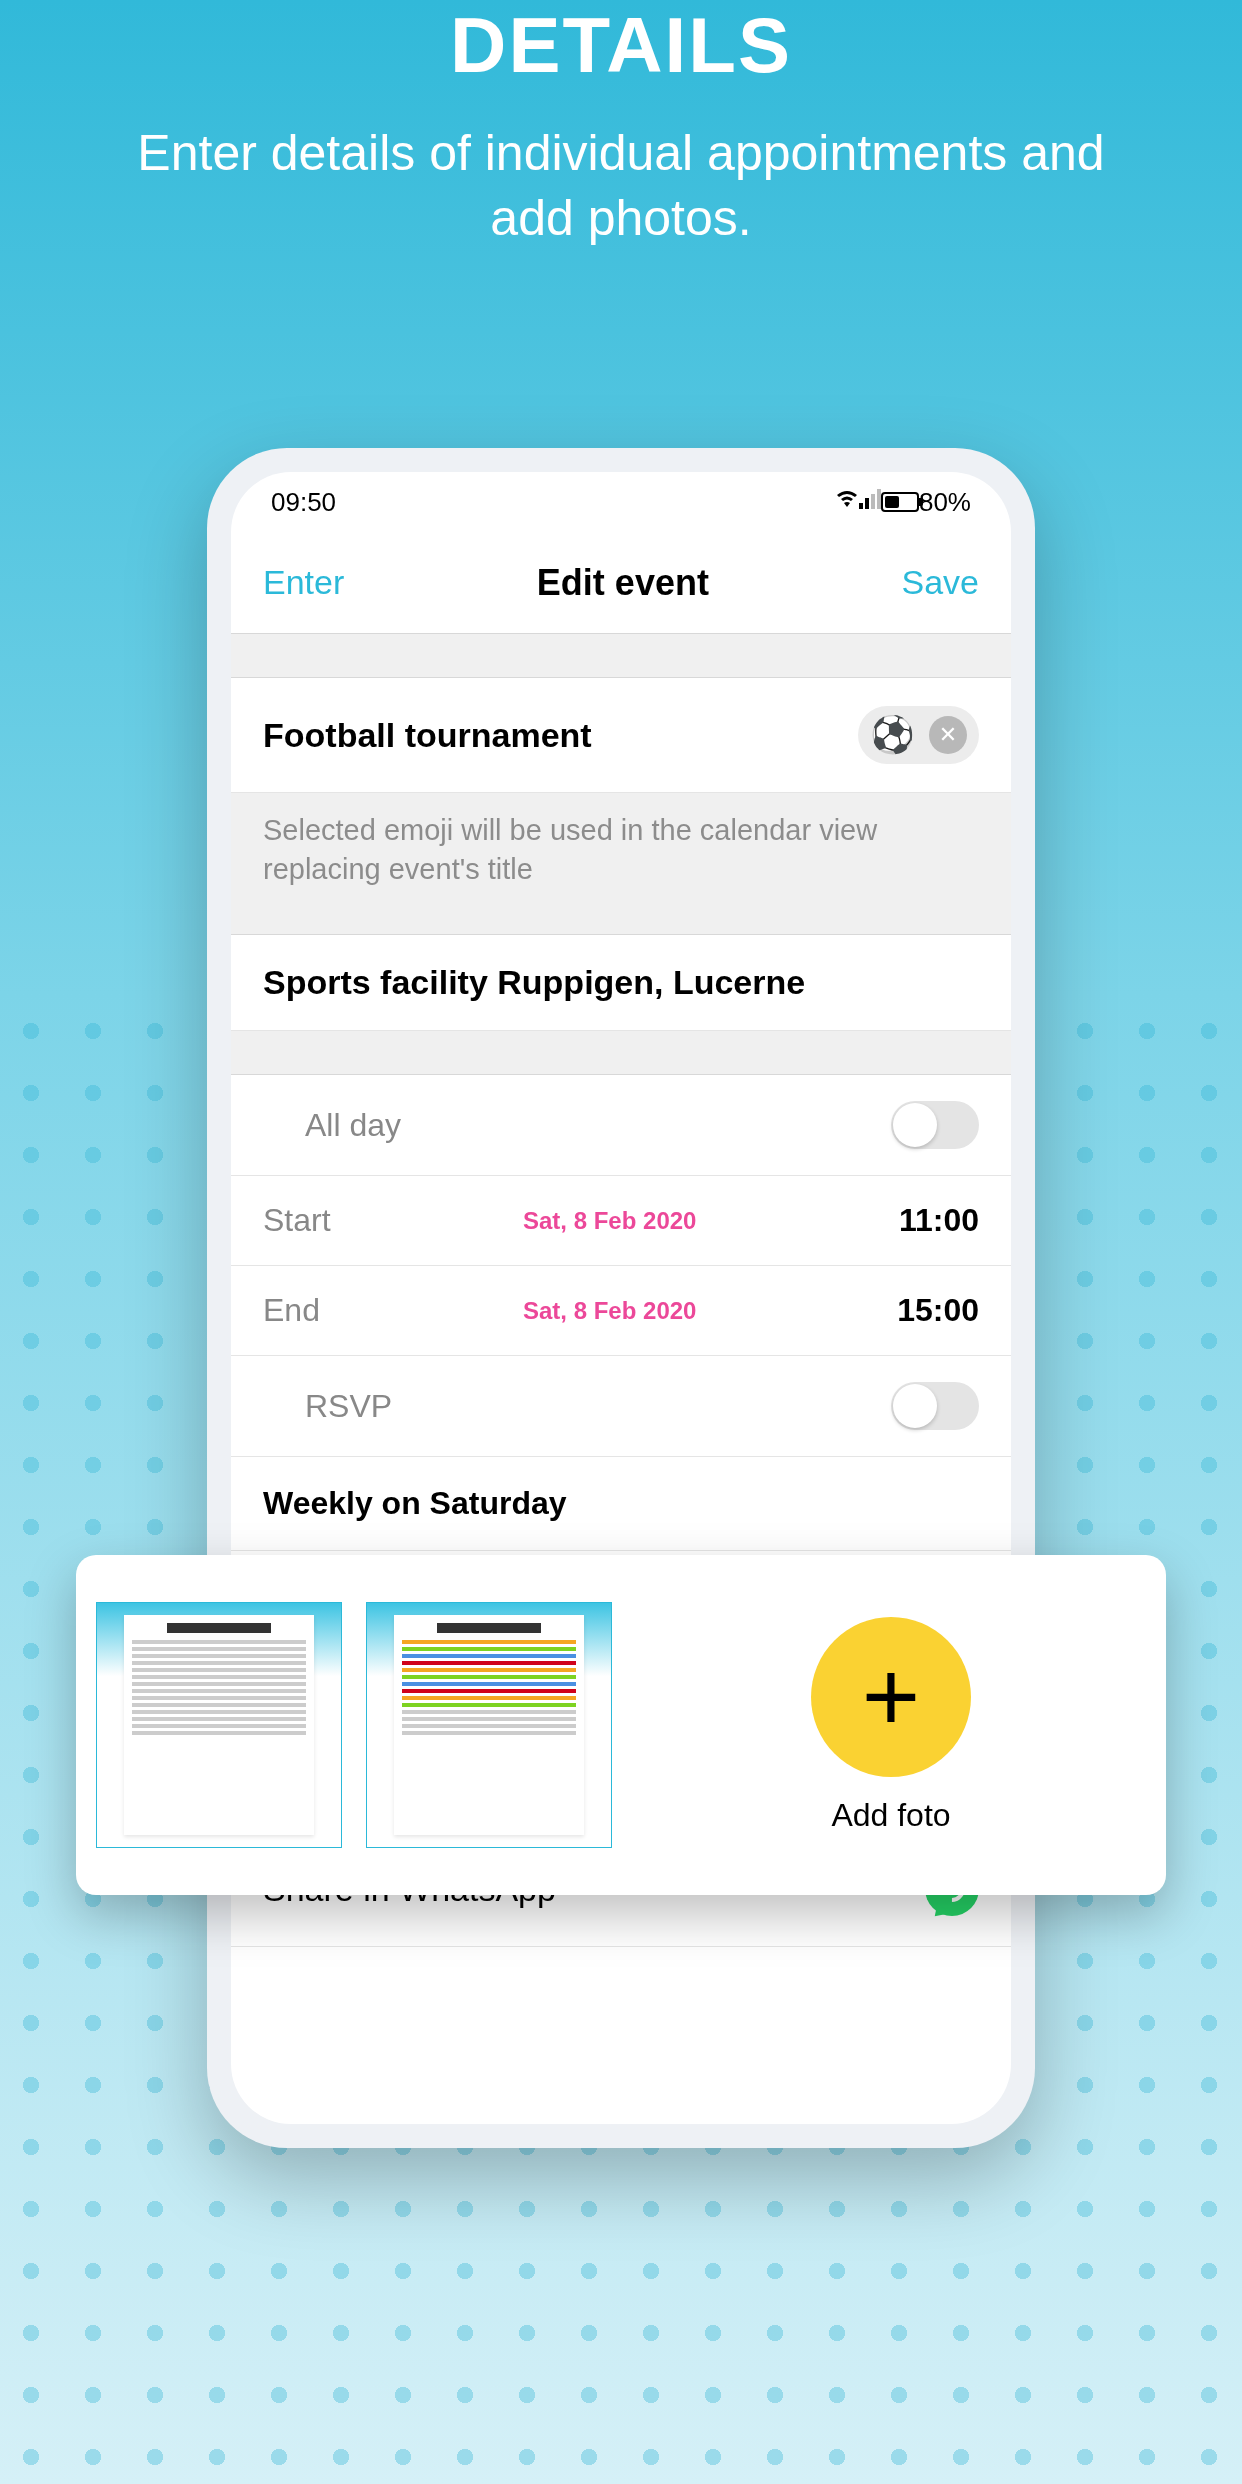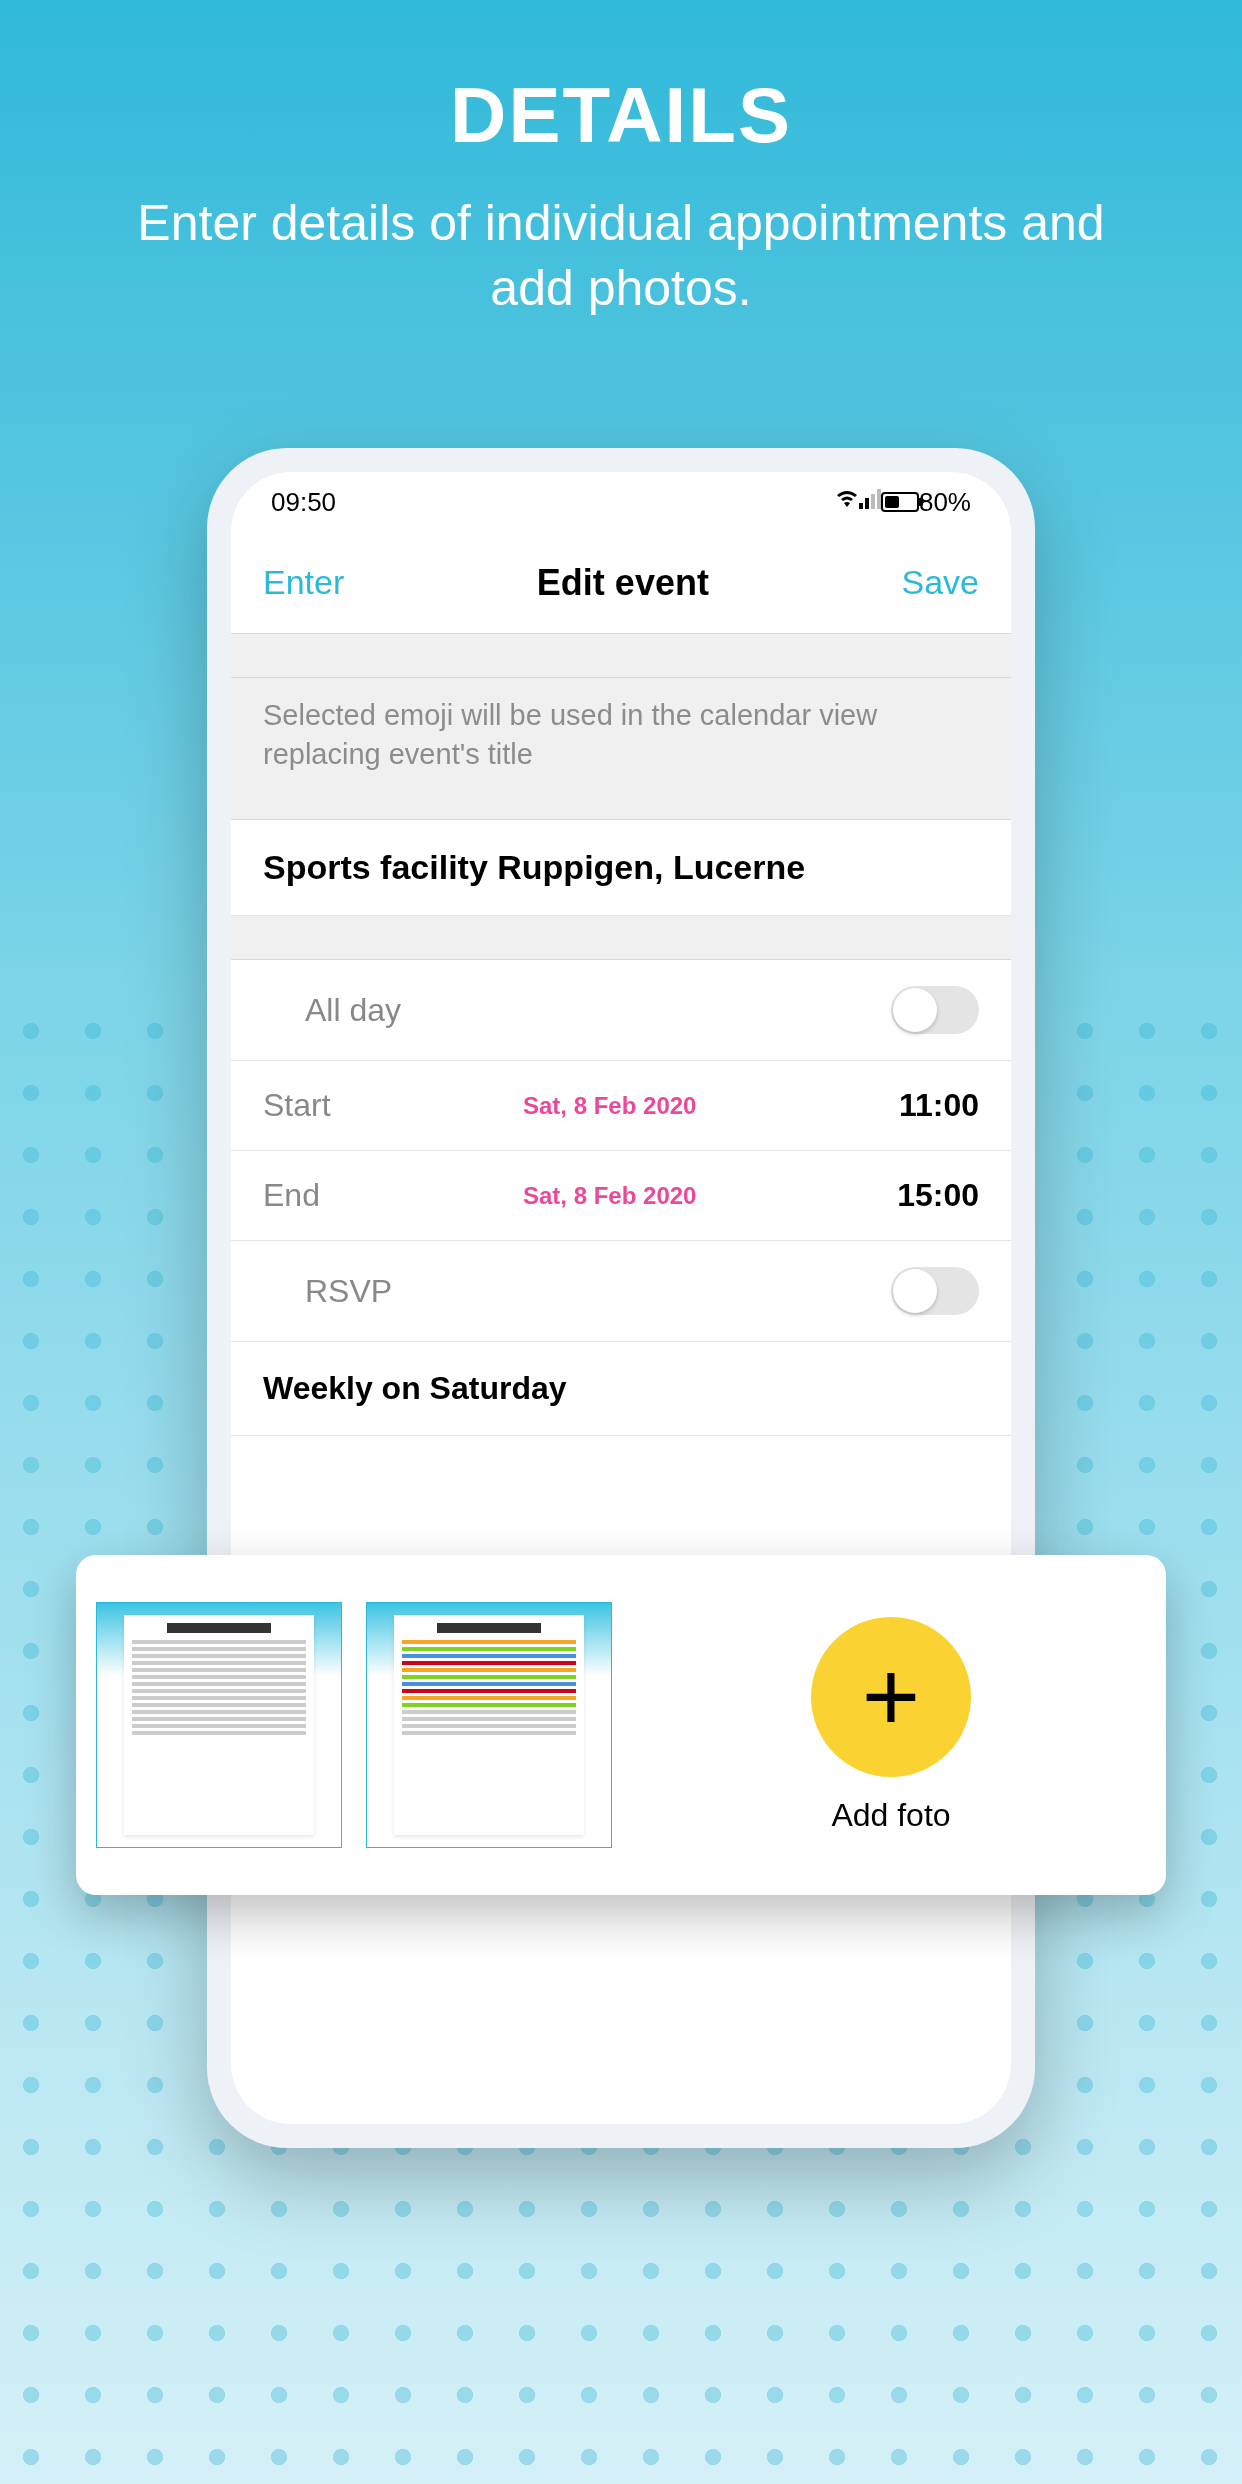--- a/index.html
+++ b/index.html
@@ -17,21 +17,20 @@
       left: 0;
       right: 0;
       bottom: 0;
       background-image: radial-gradient(circle, #2fb4d4 8px, transparent 8px);
       background-size: 62px 62px;
       opacity: 0.35;
     }
     .header {
       position: relative;
       text-align: center;
-      padding-top: 70px;
       color: #fff;
     }
     .header-title {
       font-size: 78px;
       font-weight: 800;
       letter-spacing: 2px;
       margin-bottom: 30px;
     }
     .header-subtitle {
       font-size: 50px;
@@ -409,20 +408,27 @@
     </div>
 
     <div class="nav-bar">
       <button class="nav-button">Enter</button>
       <span class="nav-title">Edit event</span>
       <button class="nav-button">Save</button>
     </div>
 
     <div class="spacer-row"></div>
 
+    <div class="row title-row">
+      <span class="event-title">Football tournament</span>
+      <div class="emoji-pill">
+        <span class="emoji-ball">⚽</span>
+        <span class="emoji-x">✕</span>
+      </div>
+    </div>
 
     <div class="hint-row">Selected emoji will be used in the calendar view replacing event's title</div>
 
     <div class="row">
       <span class="location-text">Sports facility Ruppigen, Lucerne</span>
     </div>
 
     <div class="spacer-row"></div>
 
     <div class="toggle-row">

